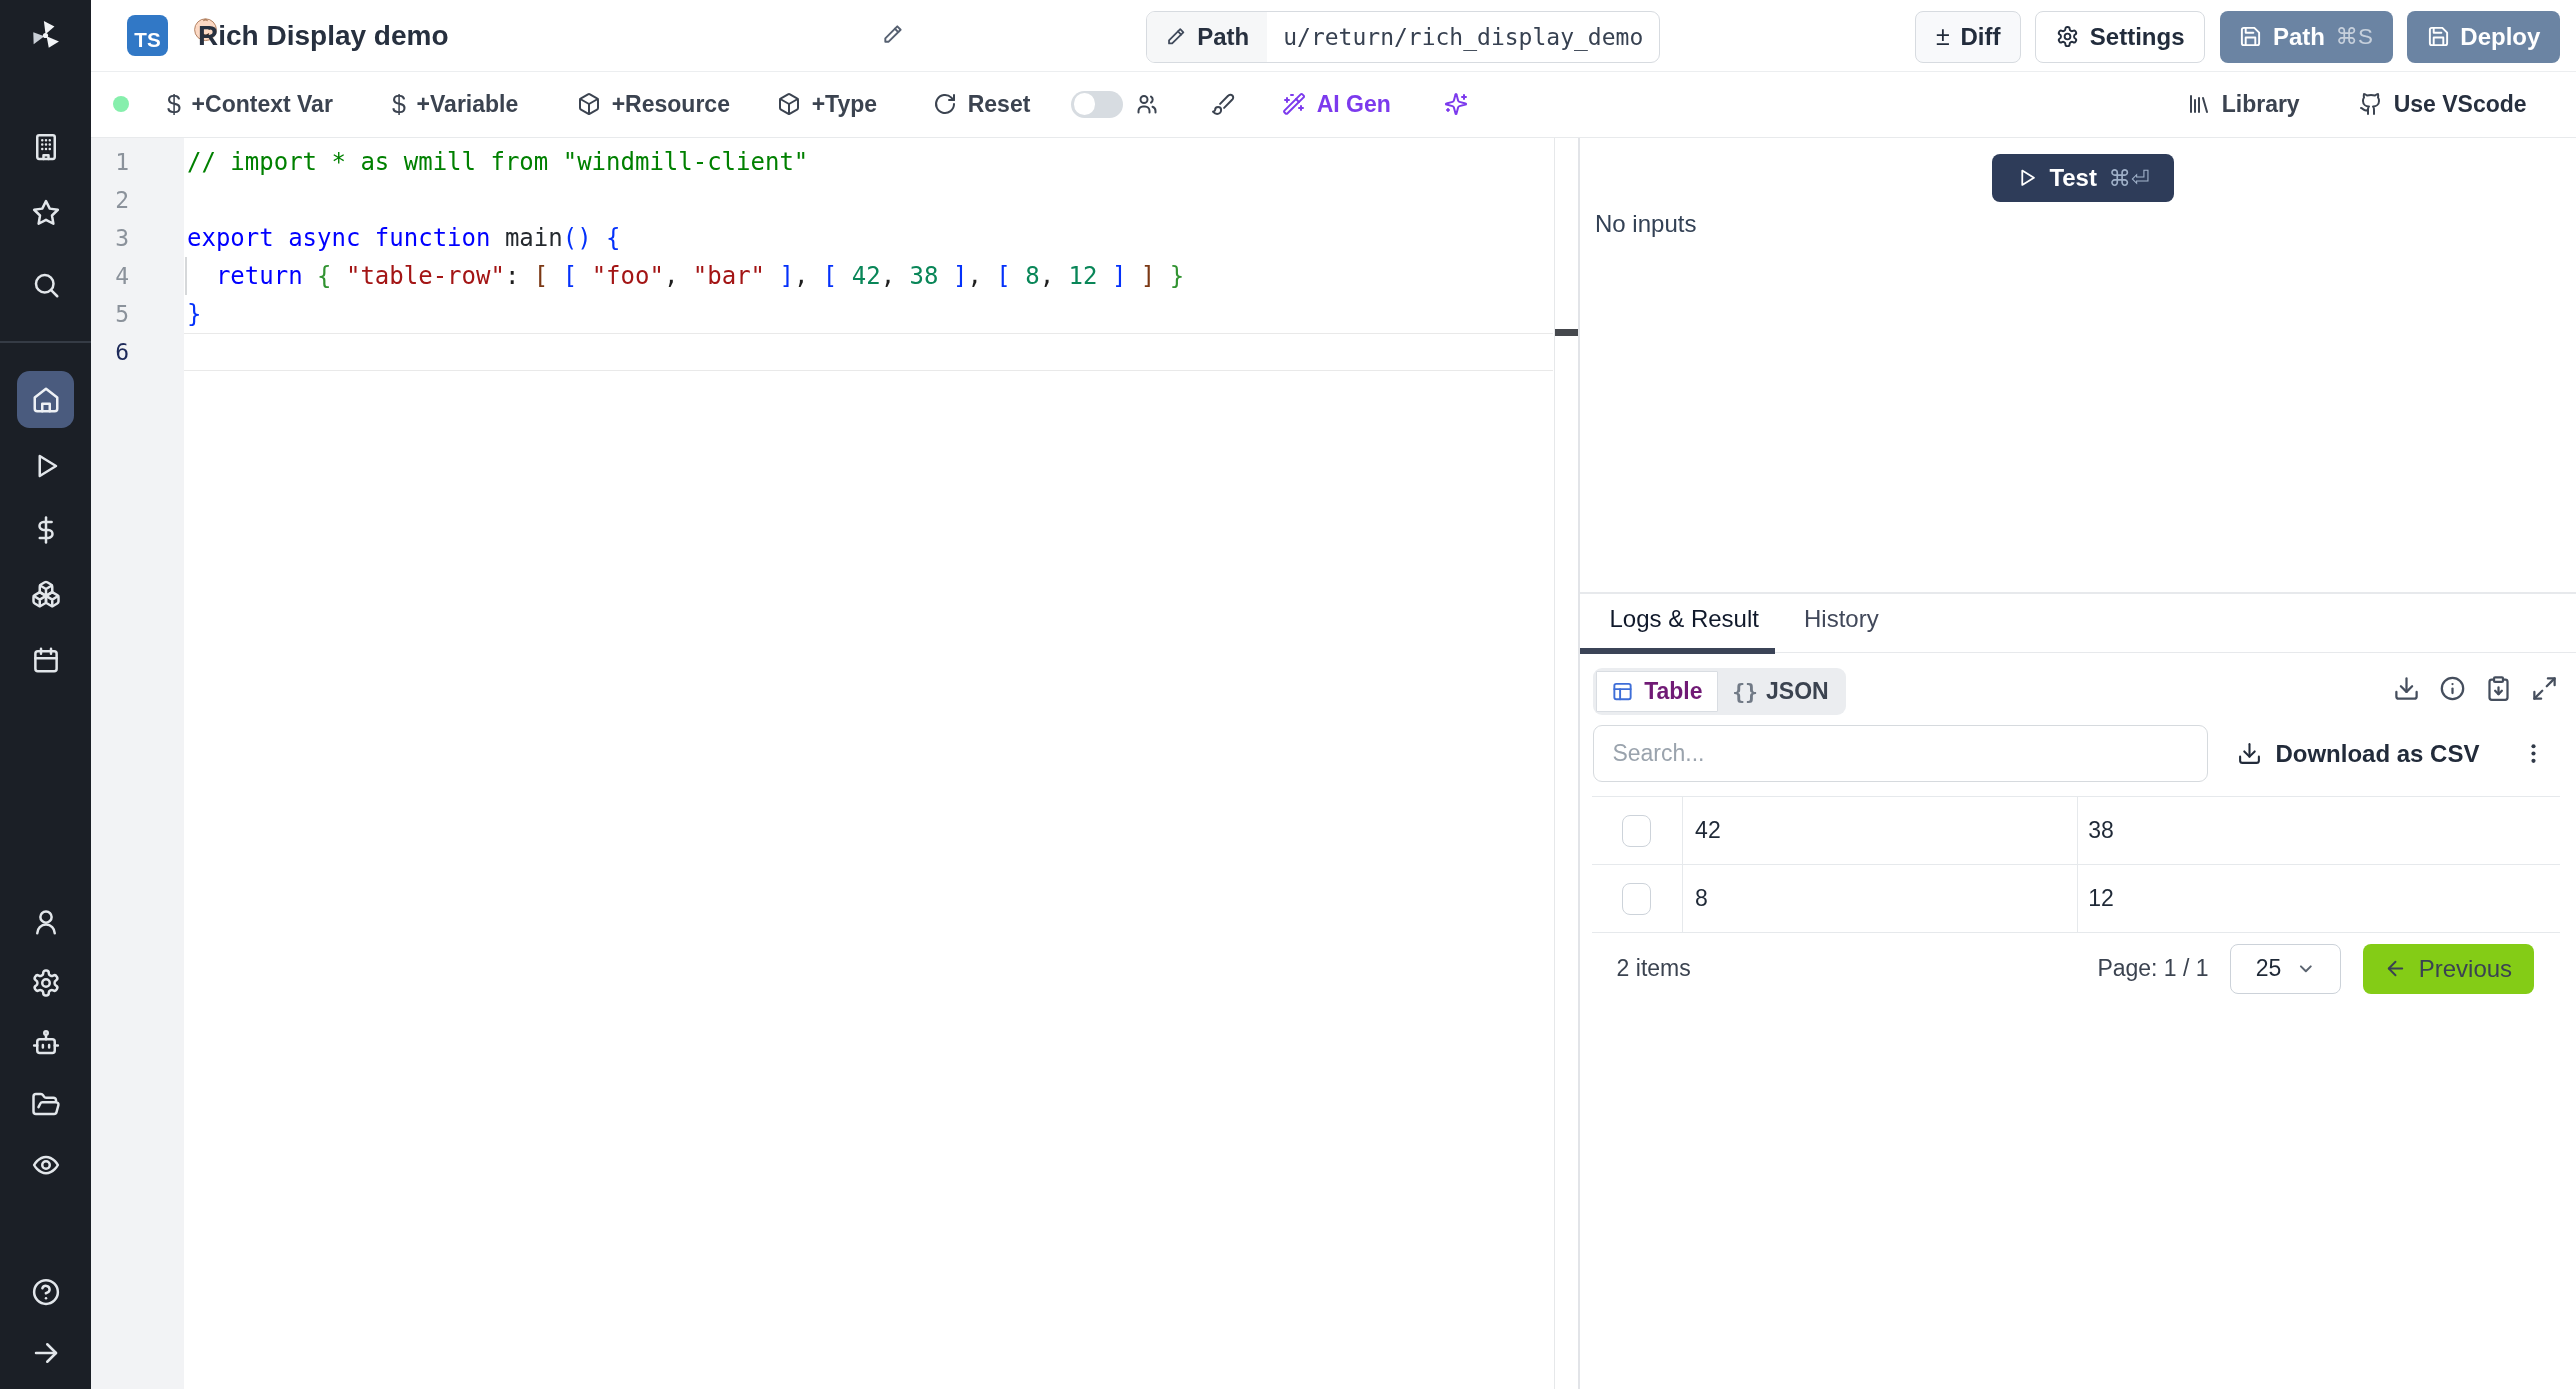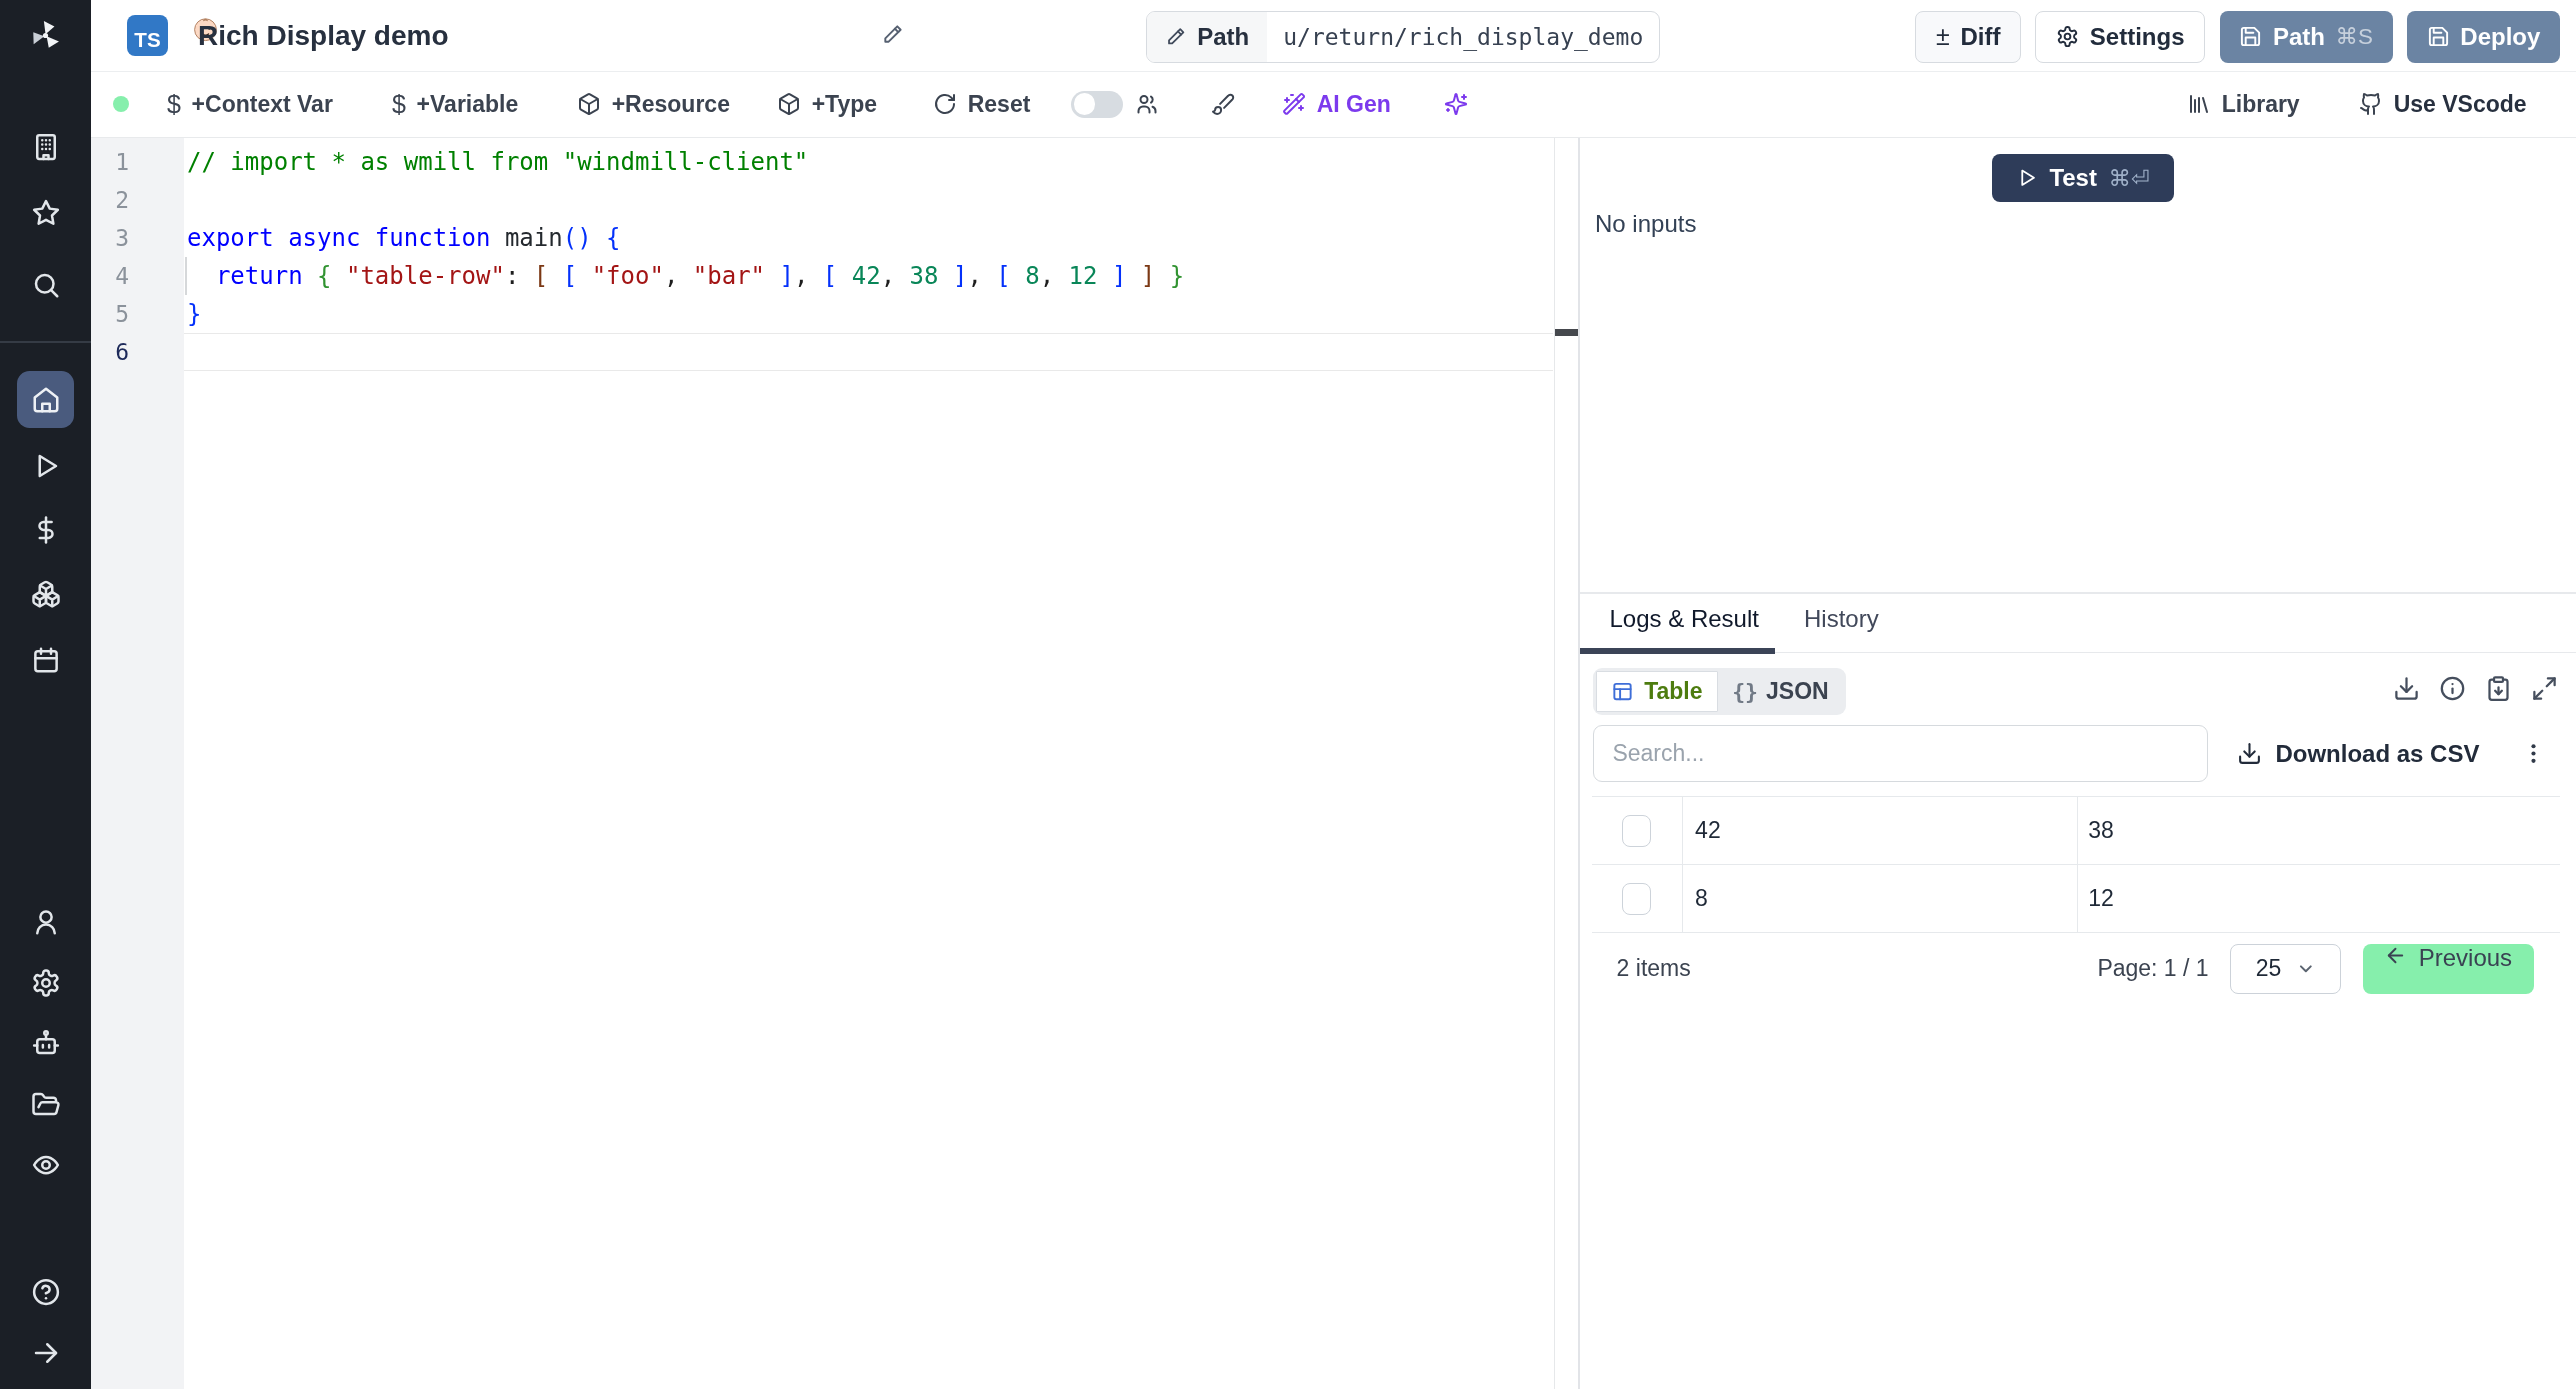--- a/index.html
+++ b/index.html
@@ -70,21 +70,21 @@
   .test-btn svg { width:21.5px; height:21.5px; stroke:#fff; stroke-width:2; fill:none; stroke-linejoin:round; }
   .test-kbd { color:#9fb0c8; font-size:22.4px; }
   .no-inputs { position:absolute; left:15px; top:72px; font-size:24px; color:#334155; }
   .r-divider { position:absolute; left:0; top:454px; width:996px; height:1.8px; background:#e7e9ec; }
   .tabs { position:absolute; left:0; top:456px; width:996px; height:59px; border-bottom:1.8px solid #e7e9ec; }
   .tab { position:absolute; top:10.7px; font-size:24px; }
   .tab-active { color:#10192b; font-weight:500; }
   .tab-idle { color:#41485a; }
   .tab-underline { position:absolute; left:0; bottom:-1.8px; width:195px; height:5.4px; background:#3b4457; }
   .seg { position:absolute; left:13.4px; top:530px; height:47px; background:#ebedf0; border-radius:9px; display:inline-flex; align-items:center; padding:2.7px; }
-  .seg-on { height:41px; background:#fff; border:1.8px solid #d9dde2; border-radius:1px; display:flex; align-items:center; gap:9.8px; padding:0 14.3px; font-size:23px; font-weight:600; color:#4d7c0f; }
+  .seg-on { height:41px; background:#fff; border:1.8px solid #d9dde2; border-radius:1px; display:flex; align-items:center; gap:9.8px; padding:0 14.3px; font-size:23px; font-weight:600; color:#701a75; }
   .seg-off { display:flex; align-items:center; gap:8px; padding:0 14.3px; font-size:23px; font-weight:600; color:#3b4350; }
   .seg-on svg { width:23px; height:23px; stroke:#3e6ed8; stroke-width:2; fill:none; stroke-linecap:round; }
   .braces { font-family:"DejaVu Sans Mono", monospace; font-size:21.5px; color:#717a86; }
   .r-icons { position:absolute; right:18px; top:537px; display:flex; gap:19px; }
   .r-icons svg { width:27px; height:27px; stroke:#454e5d; stroke-width:2; fill:none; stroke-linecap:round; stroke-linejoin:round; }
   .search-input { position:absolute; left:13.4px; top:587px; width:615px; height:57px; border:1.8px solid #d6dade; border-radius:9px; font-size:23px; padding:0 18px; color:#1f2937; font-family:"Liberation Sans", sans-serif; outline:none; }
   .search-input::placeholder { color:#9aa3ad; }
   .csv { position:absolute; left:657px; top:594px; height:43px; display:flex; align-items:center; gap:13.4px; font-size:24px; font-weight:600; color:#222b3a; }
   .csv svg { width:25px; height:25px; stroke:#222b3a; stroke-width:2; fill:none; stroke-linecap:round; stroke-linejoin:round; }
   .kebab { position:absolute; left:937px; top:594px; width:32px; height:43px; display:flex; align-items:center; justify-content:center; }
@@ -101,21 +101,21 @@
   .hlabel { font-size:23px; font-weight:700; color:#212936; }
   .cellv { font-size:23px; color:#1f2937; }
   .cbx { width:29px; height:32px; border:1.8px solid #cdd3da; border-radius:8px; background:#fff; }
   .sort svg { width:23px; height:23px; stroke:#949ca8; stroke-width:2; fill:none; stroke-linecap:round; stroke-linejoin:round; }
   .tfoot { height:72px; border-top:1.8px solid #e6e9ec; display:flex; align-items:center; }
   .items-count { margin-left:25px; font-size:23px; color:#3b4350; }
   .foot-right { margin-left:auto; display:flex; align-items:center; gap:21.5px; margin-right:26px; }
   .page-label { font-size:23px; color:#3b4350; }
   .psize { width:111px; height:50px; border:1.8px solid #ccd2d9; border-radius:8px; background:#fff; display:flex; align-items:center; justify-content:center; gap:14.3px; font-size:23px; color:#1f2937; }
   .psize svg { width:19.7px; height:19.7px; stroke:#5b6470; stroke-width:2.4; fill:none; stroke-linecap:round; stroke-linejoin:round; }
-  .prev-btn { height:50px; padding:0 21.5px; background:#86efac; border-radius:8px; display:flex; align-items:flex-start; gap:11.6px; font-size:24px; font-weight:500; color:#3a4252; }
+  .prev-btn { height:50px; padding:0 21.5px; background:#84cc16; border-radius:8px; display:flex; align-items:center; gap:11.6px; font-size:24px; font-weight:500; color:#3a4252; }
   .prev-btn svg { width:23px; height:23px; stroke:#3a4252; stroke-width:2; fill:none; stroke-linecap:round; stroke-linejoin:round; }
 </style>
 </head>
 <body>
 
 <div class="sidebar">
   <div class="sb-logo">
     <svg viewBox="0 0 24 24" width="39" height="39">
       <g fill="#f2f4f6">
         <path id="wmb" d="M12 11.2 L11 3 L17.5 6.5 Z"></path>

